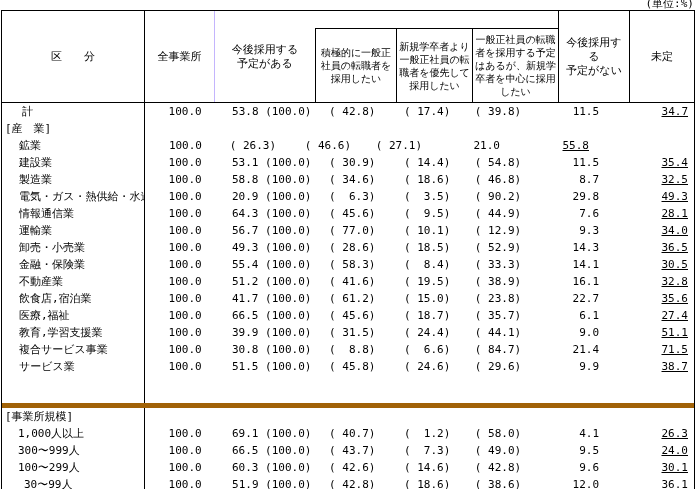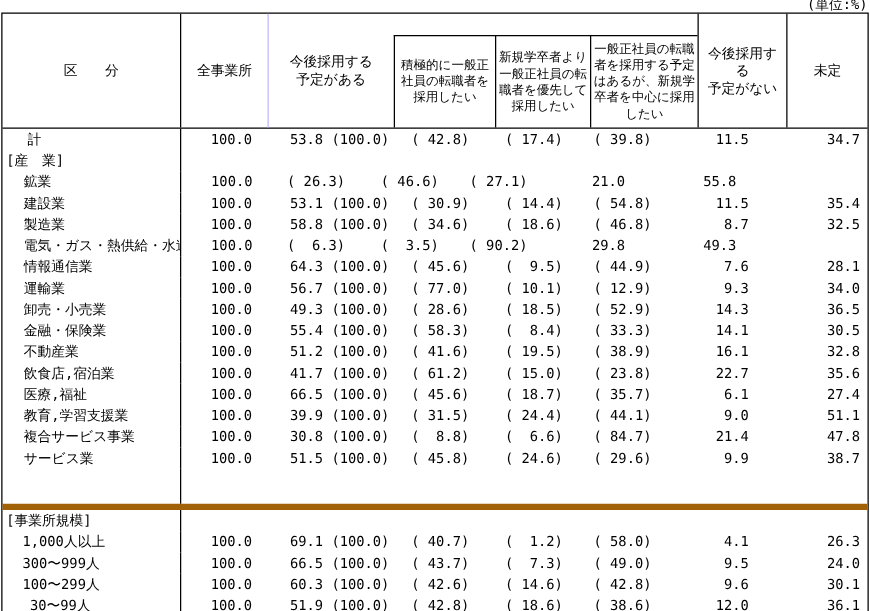--- a/index.html
+++ b/index.html
@@ -34,21 +34,21 @@
   .row.divided{border-top:5px solid #a16207;}
   .lab{width:143px;box-sizing:border-box;border-right:1px solid #000;
        padding-left:3px;white-space:pre;overflow:hidden;}
   .val{box-sizing:border-box;text-align:right;white-space:pre;overflow:hidden;}
   .c1{width:70px;padding-right:13px;}
   .c2{width:100px;padding-right:3px;}
   .c3{width:81px;padding-right:20px;}
   .c4{width:76px;padding-right:21px;}
   .c5{width:87px;padding-right:37px;}
   .c6{width:71px;padding-right:30px;}
-  .c7{width:65px;padding-right:6px;}
+  .c7{width:65px;padding-right:6px;text-decoration:underline;}
 </style>
 </head>
 <body>
 
 <div class="page">
   <div class="unit">(単位:%)</div>
 
   <div class="table">
     <div class="thead">
       <div class="hc h-kubun">区　　分</div>
@@ -101,20 +101,21 @@
           <div class="val c2">58.8 (100.0)</div>
           <div class="val c3">( 34.6)</div>
           <div class="val c4">( 18.6)</div>
           <div class="val c5">( 46.8)</div>
           <div class="val c6">8.7</div>
           <div class="val c7">32.5</div>
         </div>
         <div class="row data">
           <div class="lab" style="padding-left: 17px;">電気・ガス・熱供給・水道業</div>
           <div class="val c1">100.0</div>
+          <div class="val c2">20.9 (100.0)</div>
           <div class="val c3">(  6.3)</div>
           <div class="val c4">(  3.5)</div>
           <div class="val c5">( 90.2)</div>
           <div class="val c6">29.8</div>
           <div class="val c7">49.3</div>
         </div>
         <div class="row data">
           <div class="lab" style="padding-left: 17px;">情報通信業</div>
           <div class="val c1">100.0</div>
           <div class="val c2">64.3 (100.0)</div>
@@ -195,21 +196,21 @@
           <div class="val c7">51.1</div>
         </div>
         <div class="row data">
           <div class="lab" style="padding-left: 17px;">複合サービス事業</div>
           <div class="val c1">100.0</div>
           <div class="val c2">30.8 (100.0)</div>
           <div class="val c3">(  8.8)</div>
           <div class="val c4">(  6.6)</div>
           <div class="val c5">( 84.7)</div>
           <div class="val c6">21.4</div>
-          <div class="val c7">47.8</div>
+          <div class="val c7">71.5</div>
         </div>
         <div class="row data">
           <div class="lab" style="padding-left: 17px;">サービス業</div>
           <div class="val c1">100.0</div>
           <div class="val c2">51.5 (100.0)</div>
           <div class="val c3">( 45.8)</div>
           <div class="val c4">( 24.6)</div>
           <div class="val c5">( 29.6)</div>
           <div class="val c6">9.9</div>
           <div class="val c7">38.7</div>

